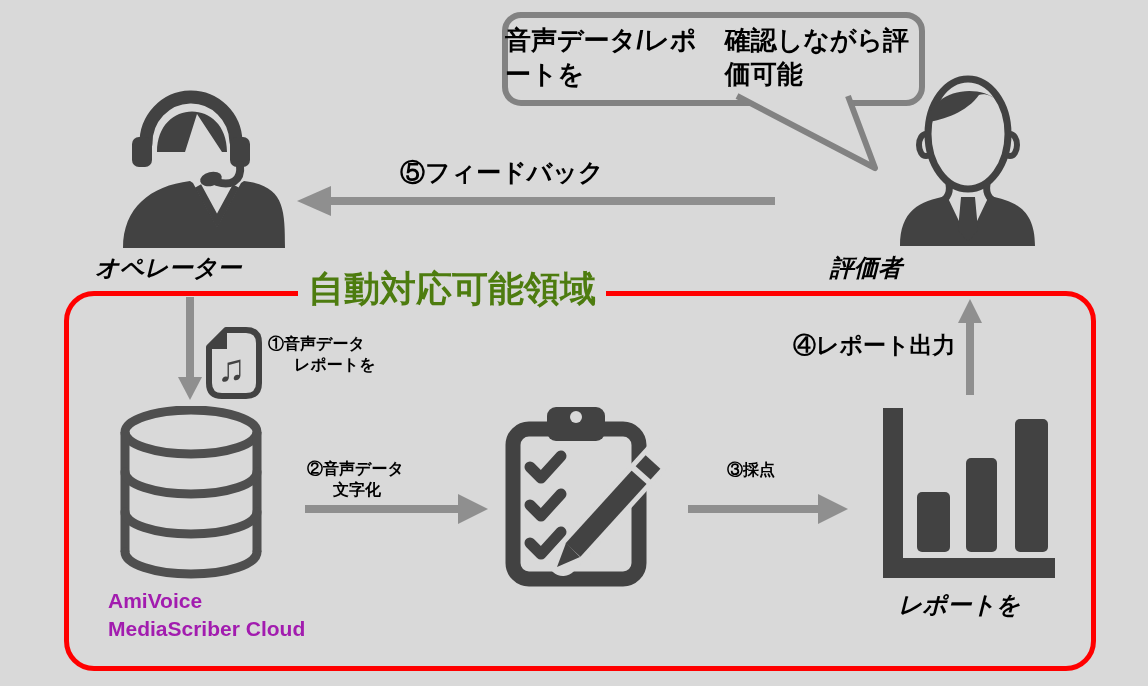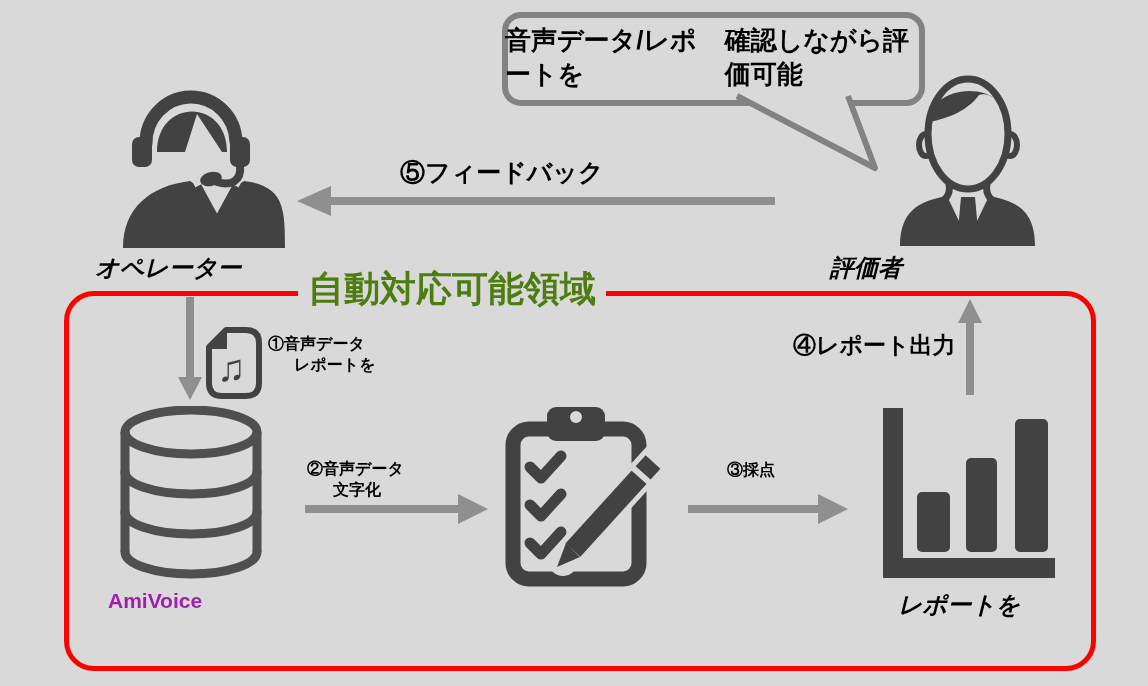--- a/index.html
+++ b/index.html
@@ -92,20 +92,21 @@
 
   <svg class="abs" style="left:116px;top:406px" width="150" height="174" viewBox="0 0 150 174">
     <ellipse cx="75" cy="26" rx="66" ry="22" fill="none" stroke="#4f4f4f" stroke-width="9"></ellipse>
     <path d="M 9,26 L 9,146 M 141,26 L 141,146" fill="none" stroke="#4f4f4f" stroke-width="9"></path>
     <path d="M 9,66 A 66,22 0 0 0 141,66" fill="none" stroke="#4f4f4f" stroke-width="9" stroke-linecap="round"></path>
     <path d="M 9,106 A 66,22 0 0 0 141,106" fill="none" stroke="#4f4f4f" stroke-width="9" stroke-linecap="round"></path>
     <path d="M 9,146 A 66,22 0 0 0 141,146" fill="none" stroke="#4f4f4f" stroke-width="9" stroke-linecap="round"></path>
   </svg>
   <div class="abs node-label" style="left:108px;top:587px">
     <div>AmiVoice</div>
+    <div>MediaScriber Cloud</div>
   </div>
 
   <div class="abs step-label" style="left:307px;top:459px">
     <div>②音声データ</div>
     <div class="line2">文字化</div>
   </div>
   <svg class="abs" style="left:300px;top:493px" width="190" height="32" viewBox="0 0 190 32">
     <rect x="5" y="12" width="155" height="8" fill="#8f8f8f"></rect>
     <polygon points="158,1 158,31 188,16" fill="#8f8f8f"></polygon>
   </svg>

